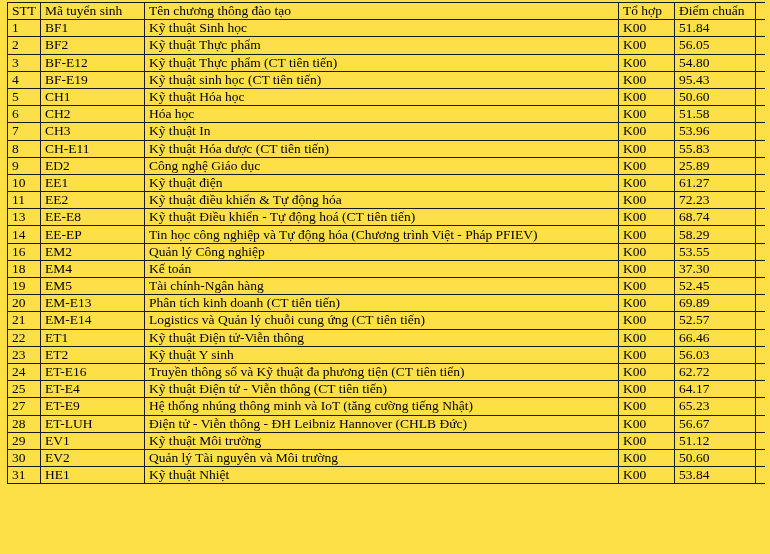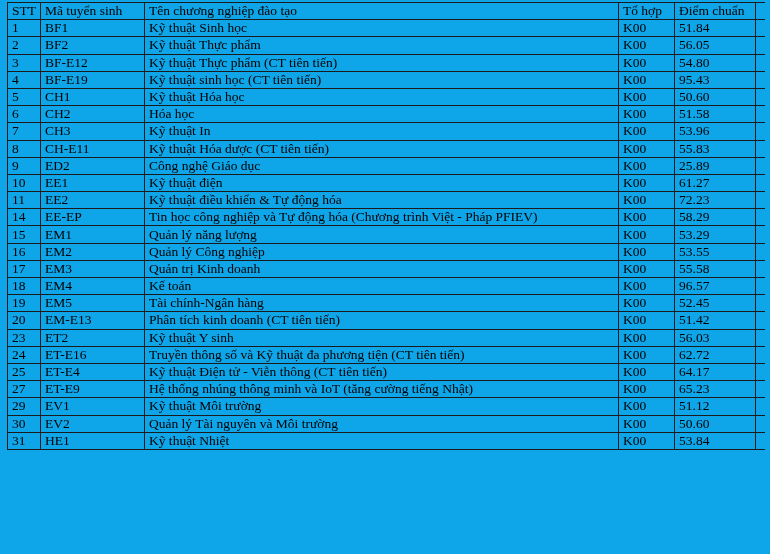--- a/index.html
+++ b/index.html
@@ -9,21 +9,21 @@
     width: 770px;
     height: 554px;
     overflow: hidden;
     font-family: "Liberation Serif", "DejaVu Serif", serif;
     color: #000000;
   }
   .page {
     position: relative;
     width: 770px;
     height: 554px;
-    background: #0ea5e9;
+    background: #fde047;
   }
   table.scores {
     position: absolute;
     left: 7px;
     top: 2px;
     width: 757px;
     border-collapse: collapse;
     table-layout: fixed;
     font-size: 13.5px;
   }
@@ -64,21 +64,21 @@
       <col style="width:104px">
       <col style="width:474px">
       <col style="width:56px">
       <col style="width:81px">
       <col style="width:9px">
     </colgroup>
     <thead>
       <tr>
         <th>STT</th>
         <th>Mã tuyển sinh</th>
-        <th>Tên chương nghiệp đào tạo</th>
+        <th>Tên chương thông đào tạo</th>
         <th>Tổ hợp</th>
         <th>Điểm chuẩn</th>
         <th class="sliver"></th>
       </tr>
     </thead>
     <tbody>
         <tr>
     <td>1</td>
     <td>BF1</td>
     <td>Kỹ thuật Sinh học</td>
@@ -160,73 +160,81 @@
   </tr>
         <tr>
     <td>11</td>
     <td>EE2</td>
     <td>Kỹ thuật điều khiển &amp; Tự động hóa</td>
     <td>K00</td>
     <td>72.23</td>
     <td class="sliver"></td>
   </tr>
         <tr>
+    <td>13</td>
+    <td>EE-E8</td>
+    <td>Kỹ thuật Điều khiển - Tự động hoá (CT tiên tiến)</td>
+    <td>K00</td>
+    <td>68.74</td>
+    <td class="sliver"></td>
+  </tr>
+        <tr>
     <td>14</td>
     <td>EE-EP</td>
     <td>Tin học công nghiệp và Tự động hóa (Chương trình Việt - Pháp PFIEV)</td>
     <td>K00</td>
     <td>58.29</td>
     <td class="sliver"></td>
   </tr>
         <tr>
-    <td>15</td>
-    <td>EM1</td>
-    <td>Quản lý năng lượng</td>
-    <td>K00</td>
-    <td>53.29</td>
-    <td class="sliver"></td>
-  </tr>
-        <tr>
     <td>16</td>
     <td>EM2</td>
     <td>Quản lý Công nghiệp</td>
     <td>K00</td>
     <td>53.55</td>
     <td class="sliver"></td>
   </tr>
         <tr>
-    <td>17</td>
-    <td>EM3</td>
-    <td>Quản trị Kinh doanh</td>
-    <td>K00</td>
-    <td>55.58</td>
-    <td class="sliver"></td>
-  </tr>
-        <tr>
     <td>18</td>
     <td>EM4</td>
     <td>Kế toán</td>
     <td>K00</td>
-    <td>96.57</td>
+    <td>37.30</td>
     <td class="sliver"></td>
   </tr>
         <tr>
     <td>19</td>
     <td>EM5</td>
     <td>Tài chính-Ngân hàng</td>
     <td>K00</td>
     <td>52.45</td>
     <td class="sliver"></td>
   </tr>
         <tr>
     <td>20</td>
     <td>EM-E13</td>
     <td>Phân tích kinh doanh (CT tiên tiến)</td>
     <td>K00</td>
-    <td>51.42</td>
+    <td>69.89</td>
+    <td class="sliver"></td>
+  </tr>
+        <tr>
+    <td>21</td>
+    <td>EM-E14</td>
+    <td>Logistics và Quản lý chuỗi cung ứng (CT tiên tiến)</td>
+    <td>K00</td>
+    <td>52.57</td>
+    <td class="sliver"></td>
+  </tr>
+        <tr>
+    <td>22</td>
+    <td>ET1</td>
+    <td>Kỹ thuật Điện tử-Viễn thông</td>
+    <td>K00</td>
+    <td>66.46</td>
     <td class="sliver"></td>
   </tr>
         <tr>
     <td>23</td>
     <td>ET2</td>
     <td>Kỹ thuật Y sinh</td>
     <td>K00</td>
     <td>56.03</td>
     <td class="sliver"></td>
   </tr>
@@ -245,20 +253,28 @@
     <td>K00</td>
     <td>64.17</td>
     <td class="sliver"></td>
   </tr>
         <tr>
     <td>27</td>
     <td>ET-E9</td>
     <td>Hệ thống nhúng thông minh và IoT (tăng cường tiếng Nhật)</td>
     <td>K00</td>
     <td>65.23</td>
+    <td class="sliver"></td>
+  </tr>
+        <tr>
+    <td>28</td>
+    <td>ET-LUH</td>
+    <td>Điện tử - Viễn thông - ĐH Leibniz Hannover (CHLB Đức)</td>
+    <td>K00</td>
+    <td>56.67</td>
     <td class="sliver"></td>
   </tr>
         <tr>
     <td>29</td>
     <td>EV1</td>
     <td>Kỹ thuật Môi trường</td>
     <td>K00</td>
     <td>51.12</td>
     <td class="sliver"></td>
   </tr>

